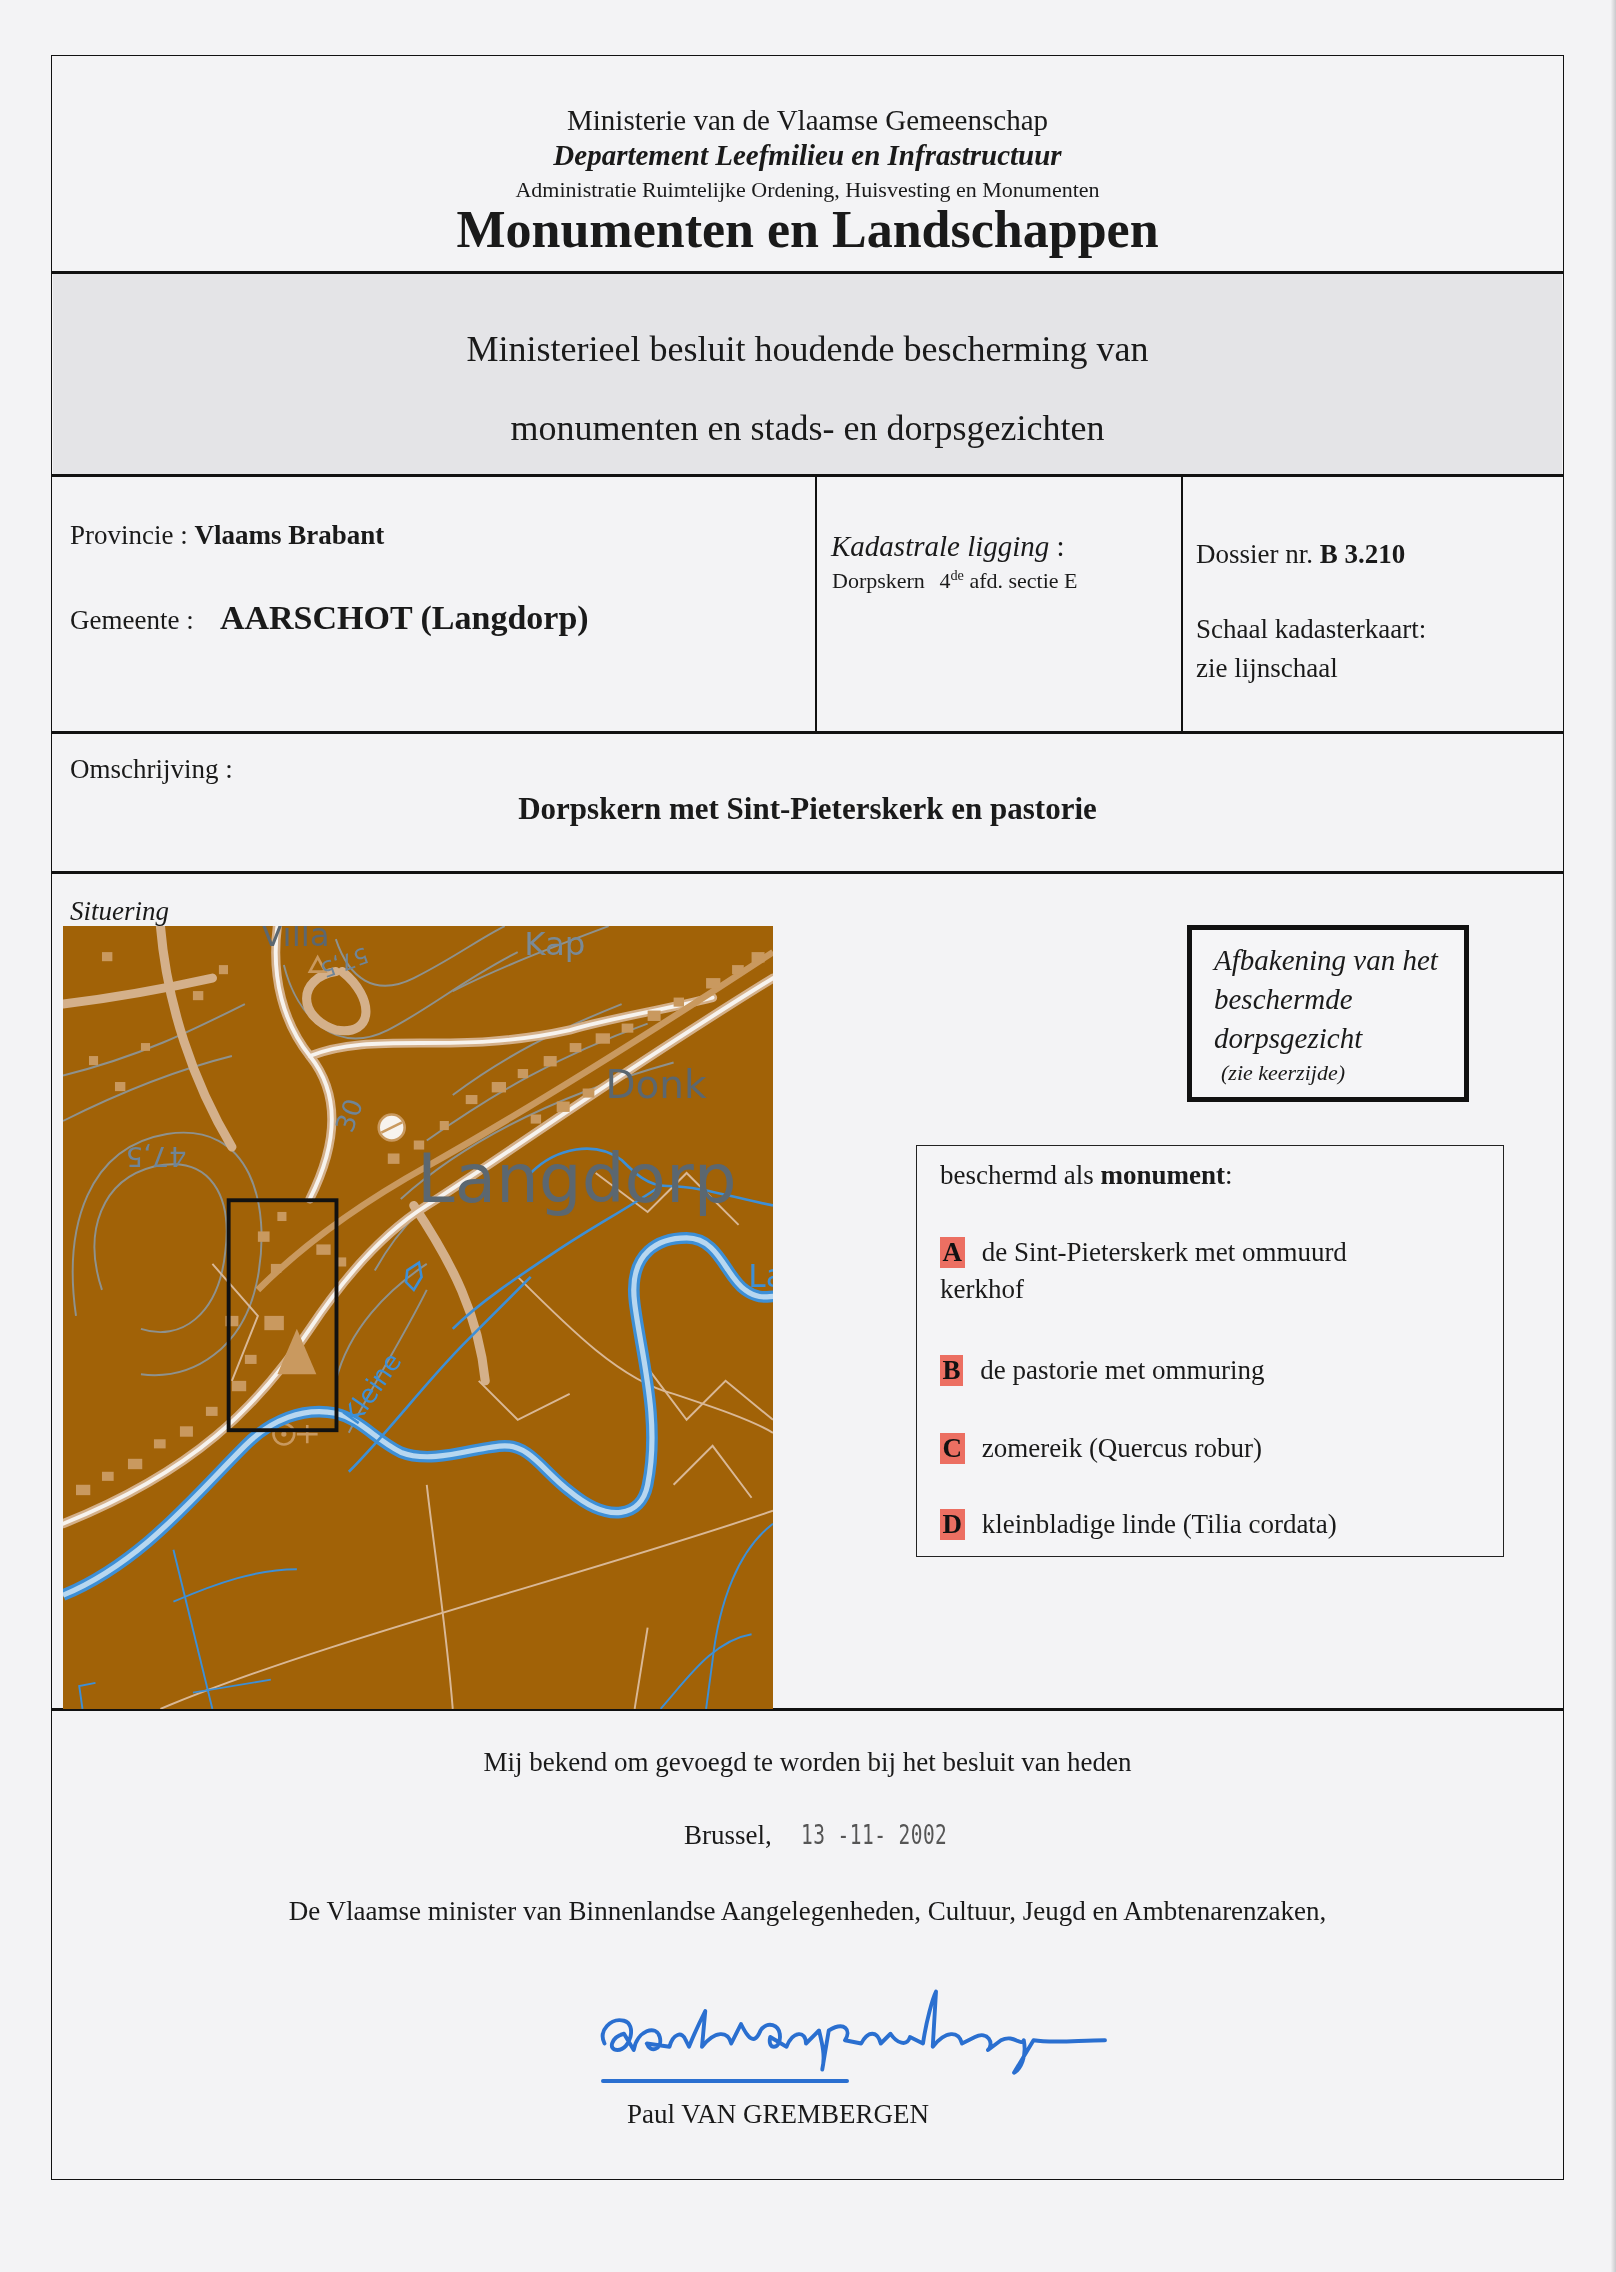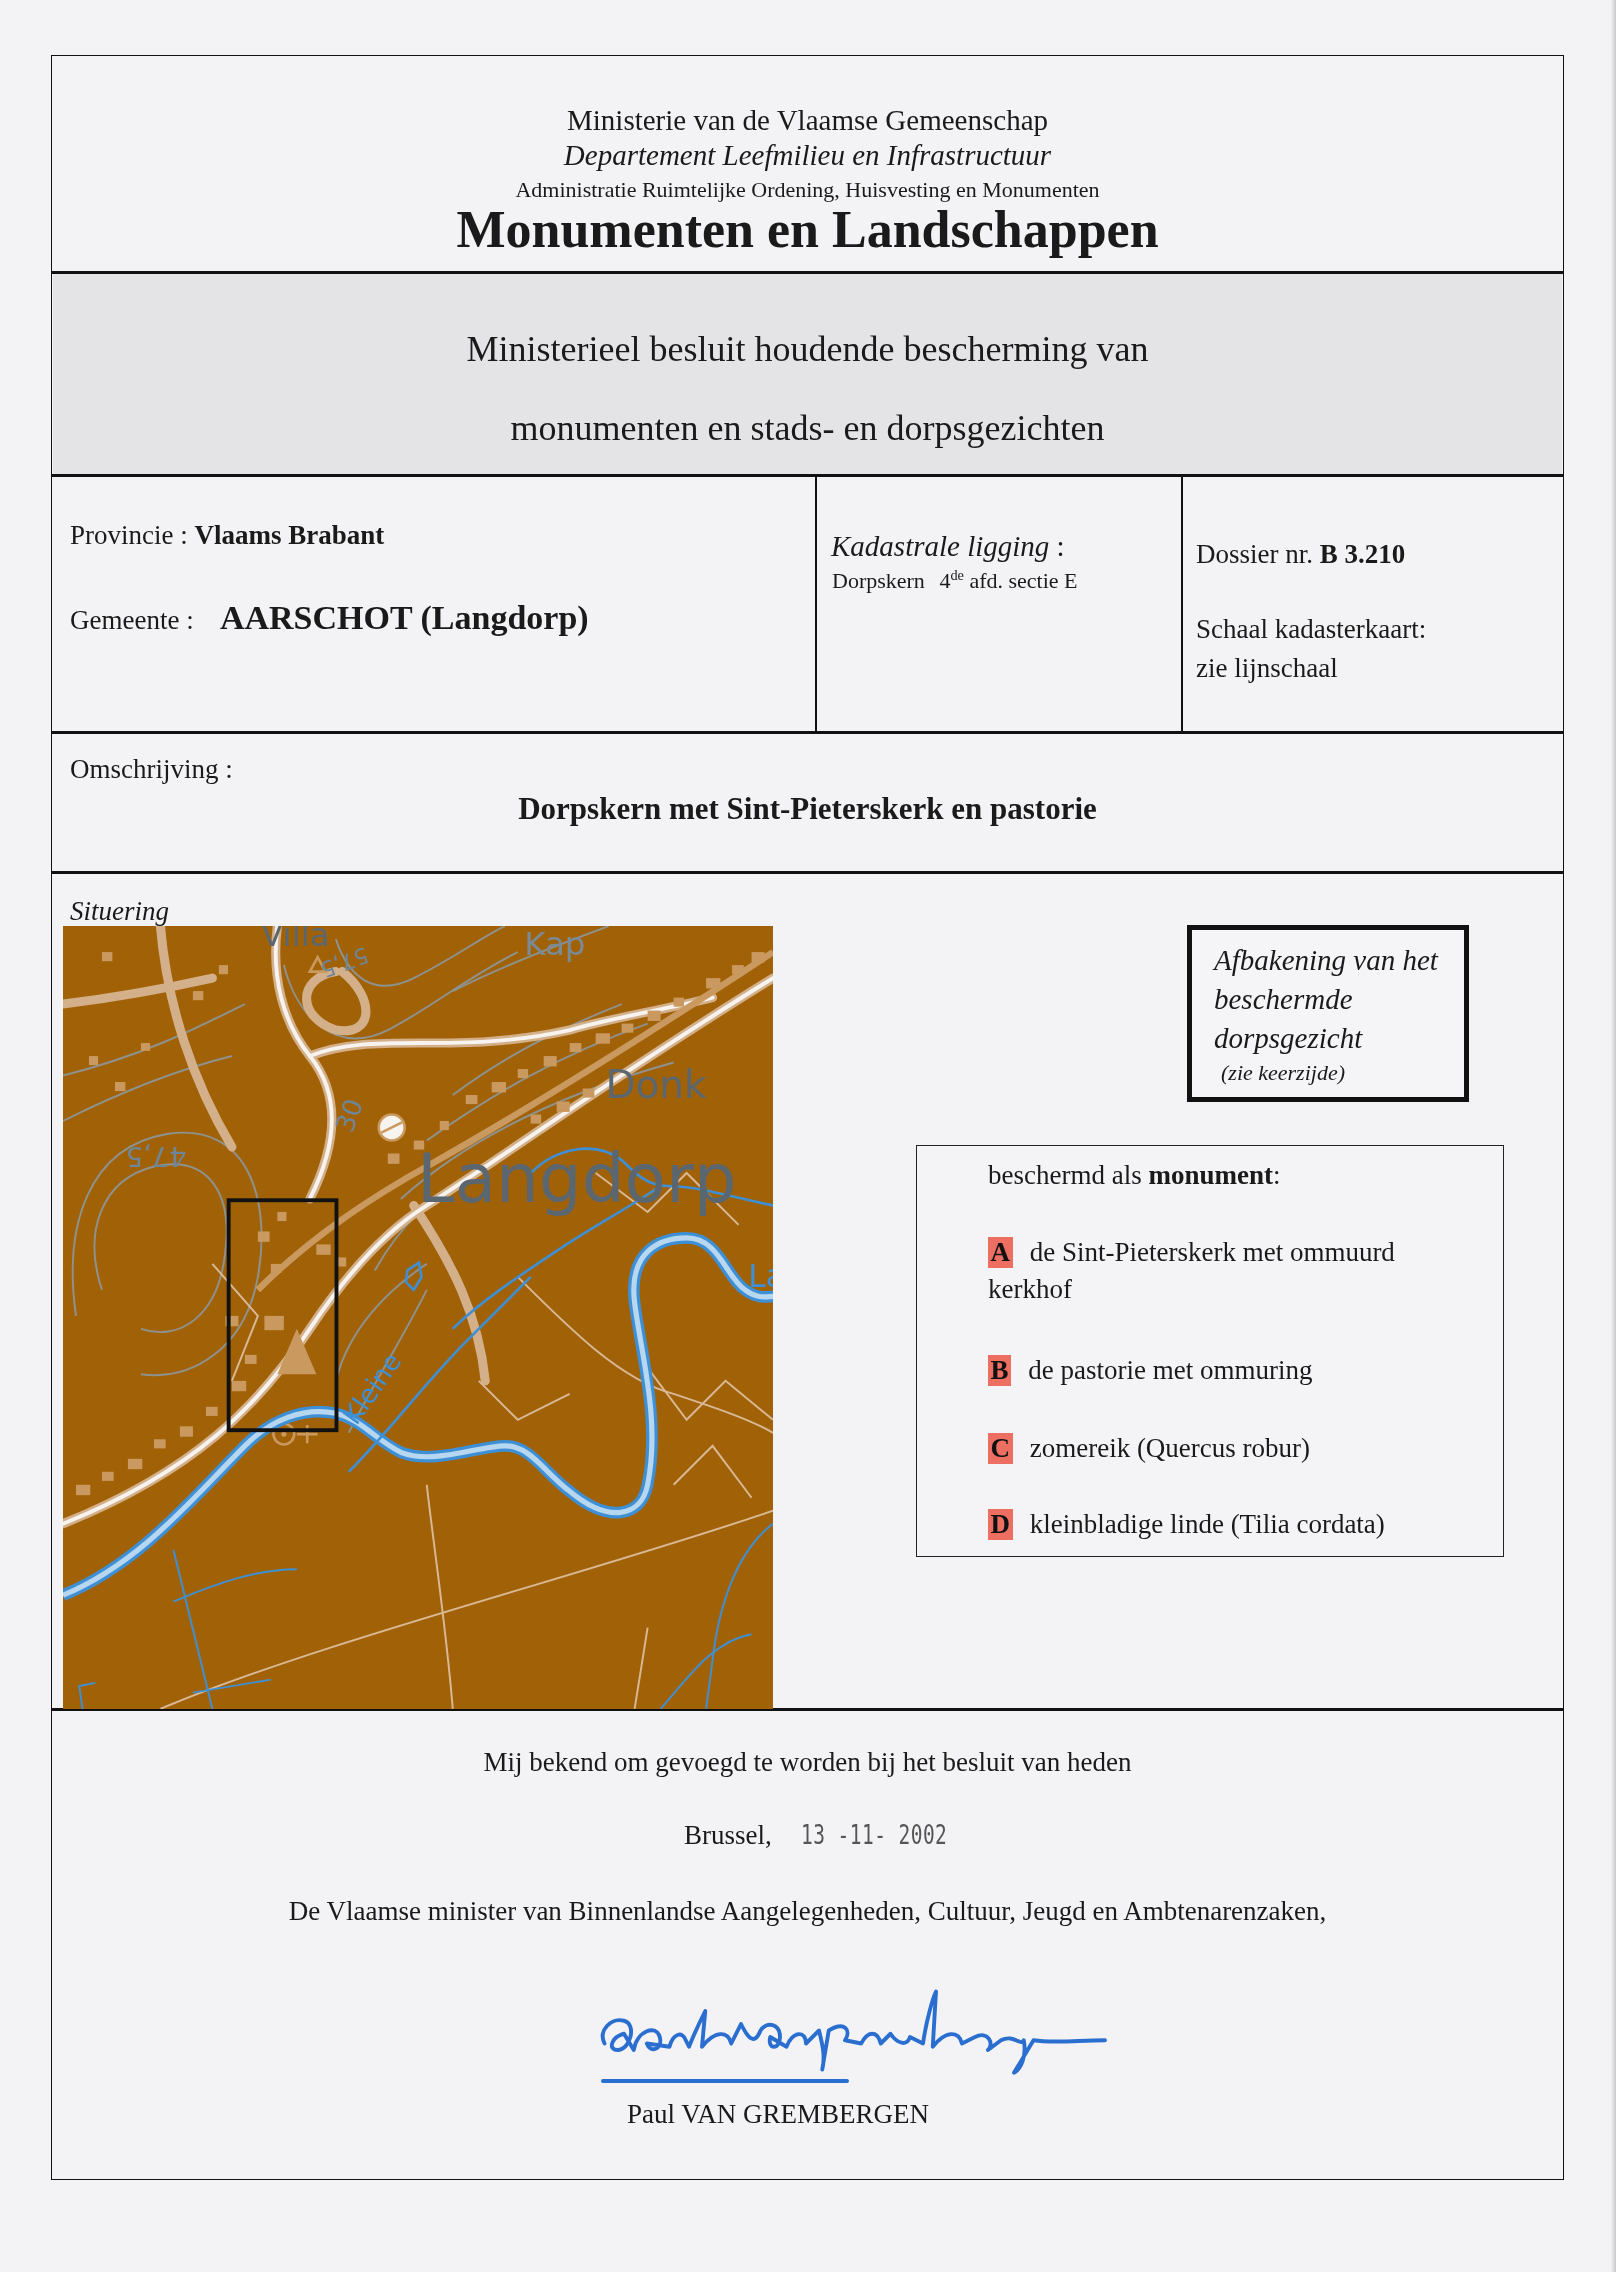--- a/index.html
+++ b/index.html
@@ -12,39 +12,39 @@
   .page-shadow { position: absolute; right: 0; top: 0; width: 5.2px; height: 2273px; background: linear-gradient(to right, #f0f0f2, #c9c9cc); }
   .frame { position: absolute; left: 51px; top: 55px; width: 1513px; height: 2125px; border: 1.9px solid #111; box-sizing: border-box; }
   .hline { position: absolute; left: 51px; width: 1513px; height: 2.6px; background: #111; }
   .vline { position: absolute; width: 1.9px; background: #111; }
   .c { position: absolute; left: 51px; width: 1513px; text-align: center; white-space: nowrap; }
   .t { position: absolute; white-space: nowrap; }
 
   .gray-band { position: absolute; left: 53px; top: 273px; width: 1509px; height: 202px; background: #e4e4e7; }
 
   .h1 { top: 104px; font-size: 29px; }
-  .h2 { top: 139px; font-size: 29px; font-style: italic; }
+  .h2 { top: 139px; font-size: 29px; font-style: italic; font-weight: bold; }
   .h3 { top: 177px; font-size: 22px; }
   .h4 { top: 200px; font-size: 52px; font-weight: bold; }
 
   .band1 { top: 328px; font-size: 36px; }
   .band2 { top: 375px; font-size: 36px; margin-top: 32px; }
 
   .lbl { font-size: 27px; }
   .bold { font-weight: bold; }
   .ital { font-style: italic; }
 
   .map { position: absolute; left: 63px; top: 926px; width: 710px; height: 783px; overflow: hidden; background: #a16207; }
   .map svg { display: block; }
 
   .afb-box { position: absolute; left: 1187px; top: 925px; width: 282px; height: 177px; border: 5.8px solid #111; box-sizing: border-box; background: #f5f5f7; }
   .afb-box .l { position: absolute; left: 22px; font-size: 29px; font-style: italic; white-space: nowrap; }
 
   .mon-box { position: absolute; left: 916px; top: 1145px; width: 588px; height: 412px; border: 1.9px solid #222; box-sizing: border-box; background: #f4f4f6; }
-  .mon-box .l { position: absolute; left: 23px; font-size: 27px; white-space: nowrap; margin-left: 48px; }
+  .mon-box .l { position: absolute; left: 23px; font-size: 27px; white-space: nowrap; }
   .badge { display: inline-block; background: #ec6f62; color: #111; font-weight: bold; padding: 0 2.6px; line-height: 30px; height: 31px; margin-right: 17px; }
 
   .stamp { font-family: "DejaVu Sans Mono", "Liberation Mono", monospace; color: #555; font-size: 26px; letter-spacing: 0.6px; transform: scaleX(0.75); transform-origin: left center; display: inline-block; }
   .sig { position: absolute; left: 572px; top: 1985px; }
 </style>
 </head>
 <body>
 
 <div class="page-shadow"></div>
 

